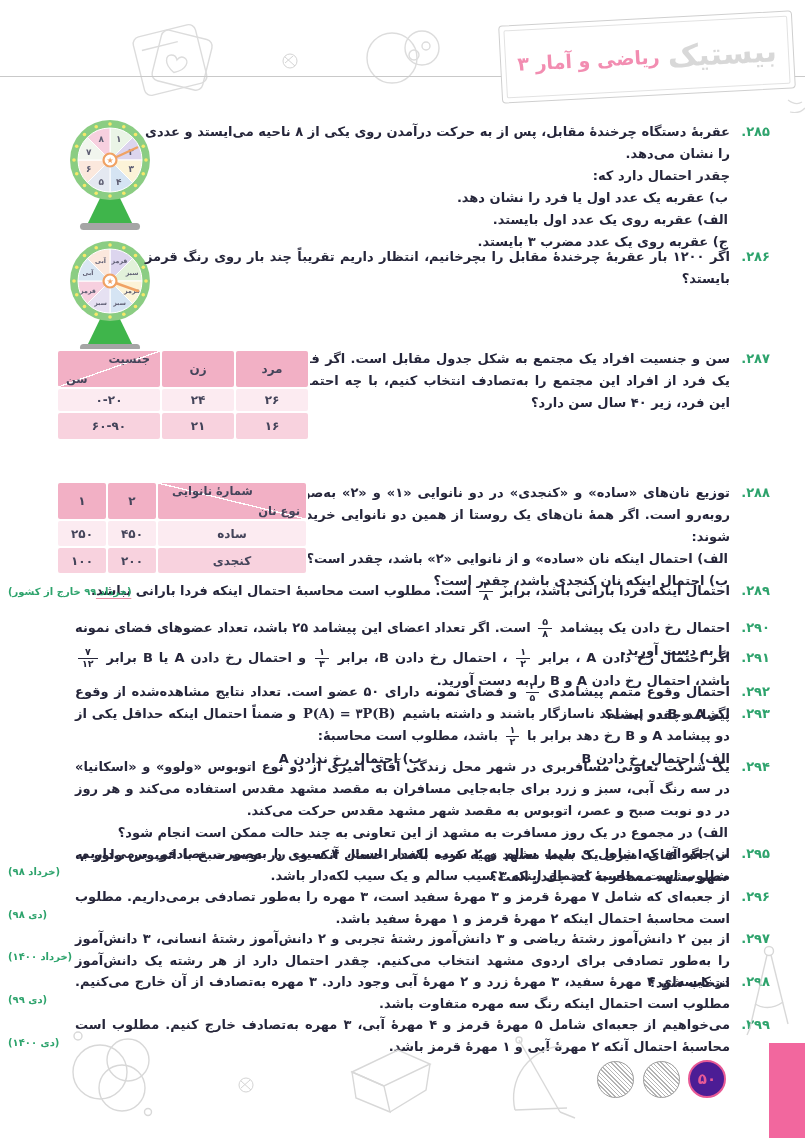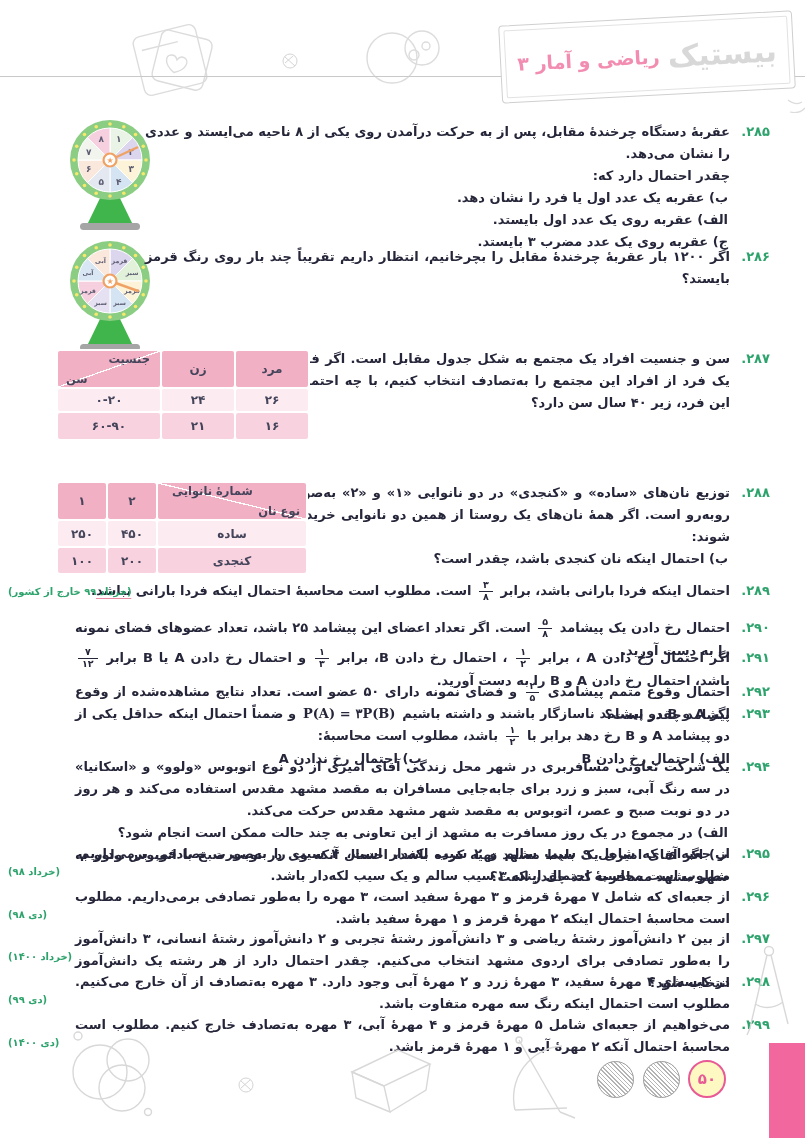--- a/index.html
+++ b/index.html
@@ -38,21 +38,21 @@
   .diag .line{position:absolute;inset:0;}
   .t1 .diag .line{background:linear-gradient(to bottom right,transparent 49.2%,#fff 49.2%,#fff 51%,transparent 51%);}
   .t2 .diag .line{background:linear-gradient(to bottom left,transparent 49.2%,#fff 49.2%,#fff 51%,transparent 51%);}
   .dlabel{position:absolute;font-size:11.5px;}
   .ltrcell{direction:ltr;margin-top:36px;}
   
   .gcirc{position:absolute;width:35px;height:35px;border-radius:50%;border:1px solid #9d9d9d;
          background:repeating-linear-gradient(45deg,#b4b4b4 0 1px,transparent 1px 3px);}
   .pagenum{position:absolute;left:688px;top:1060px;width:34px;height:34px;border-radius:50%;
            border:2.5px solid #e85a96;color:#e85a96;font-size:15px;font-weight:bold;
-           display:flex;align-items:center;justify-content:center;background:#fef9c3;}
+           display:flex;align-items:center;justify-content:center;background:#4c1d95;}
   .pinkbar{position:absolute;right:0;top:1043px;width:36px;height:95px;background:#f2679e;}
 </style>
 </head>
 <body>
 
 <div class="page">
 
   <svg class="deco" style="left:0;top:0;width:805px;height:115px" viewBox="0 0 805 115">
     <g stroke="#dcdcdc" fill="none" stroke-width="1.4">
       <g transform="rotate(-14 170 60)">
@@ -224,20 +224,21 @@
       <td class="rw-b ltrcell">۶۰-۹۰</td>
       <td class="rw-b">۲۱</td>
       <td class="rw-b">۱۶</td>
     </tr>
   </tbody>
     </table>
 
   <div class="prob" style="top:482px;width:448px">
     <span class="pnum">۲۸۸.</span>
     <div>توزیع نان‌های «ساده» و «کنجدی» در دو نانوایی «۱» و «۲» به‌صورت روبه‌رو است. اگر همهٔ نان‌های یک روستا از همین دو نانوایی خریداری شوند:</div>
+    <div class="sub">الف) احتمال اینکه نان «ساده» و از نانوایی «۲» باشد، چقدر است؟</div>
     <div class="sub">ب) احتمال اینکه نان کنجدی باشد، چقدر است؟</div>
   </div>
 
   <table class="tbl t2" dir="rtl" style="left:56px;top:481px">
     <tbody>
         <tr>
       <td class="hd diag" style="width:146px;height:34px">
         <span class="line"></span>
         <span class="dlabel" style="top:1px;left:14px">شمارهٔ نانوایی</span>
         <span class="dlabel" style="bottom:1px;right:6px">نوع نان</span>

